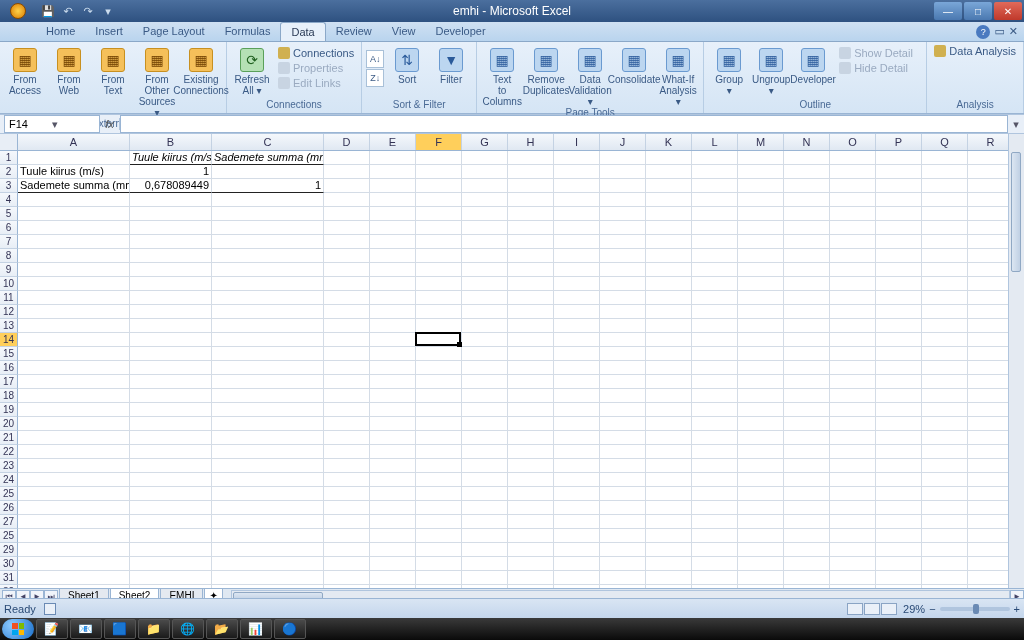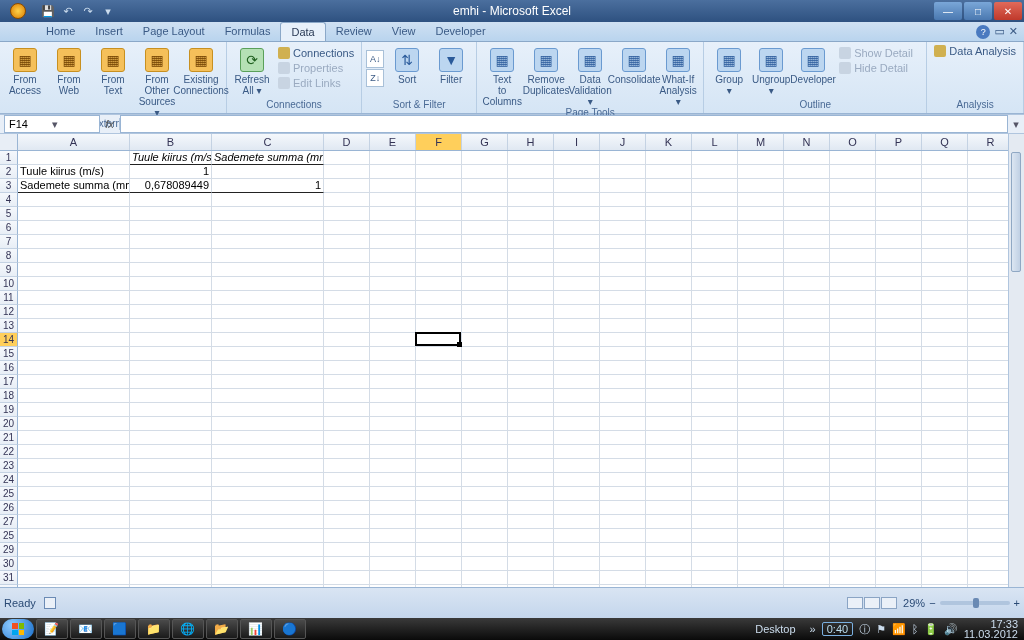--- a/index.html
+++ b/index.html
@@ -79,21 +79,21 @@
 .sheet-tab.new { padding:0 4px;}
 .hscroll { flex:1; margin-left:8px; height:13px; background:#e4eaf2; border:1px solid #b0c5de; position:relative;}
 .hscroll .thumb{position:absolute; left:1px; top:1px; width:90px; height:9px; background:linear-gradient(#dce6f2,#c0d0e4); border:1px solid #90a8c4; border-radius:2px;}
 .sb-btn{width:14px;height:13px;border:1px solid #9ab5d4;background:#f0f4fa;text-align:center;font-size:8px;line-height:11px;color:#446;}
 
 
 .vscroll{position:absolute;right:0;top:134px;bottom:52px;width:16px;background:#e4eaf2;border-left:1px solid #b0c5de;}
 .vscroll .thumb{position:absolute;top:18px;left:2px;width:10px;height:120px;background:linear-gradient(90deg,#dce6f2,#c0d0e4);border:1px solid #90a8c4;border-radius:2px;}
 
 
-.statusbar { position:absolute; left:0; right:0; bottom:22px; height:31px; background:linear-gradient(#d9e5f3,#c4d6ec); display:flex; align-items:center; padding:0 4px; border-top:1px solid #9ab5d4; font-size:10px; color:#2a4a75;}
+.statusbar { position:absolute; left:0; right:0; bottom:22px; height:20px; background:linear-gradient(#d9e5f3,#c4d6ec); display:flex; align-items:center; padding:0 4px; border-top:1px solid #9ab5d4; font-size:10px; color:#2a4a75;}
 .statusbar .views{margin-left:auto;display:flex;gap:1px;}
 .statusbar .vbtn{width:16px;height:12px;border:1px solid #8aa4c4;background:#eaf0f8;}
 .zoom{margin-left:6px;display:flex;align-items:center;gap:4px;}
 .zoom .slider{width:70px;height:4px;background:#b0c5de;position:relative;border-radius:2px;}
 .zoom .slider .th{position:absolute;left:33px;top:-3px;width:6px;height:10px;background:#6a8ab4;border-radius:2px;}
 
 
 .taskbar { position:absolute; left:0; right:0; bottom:0; height:22px; background:linear-gradient(#3a3a3a,#0a0a0a); display:flex; align-items:center; padding:0 2px;}
 .start { width:32px; height:20px; background:radial-gradient(circle at 30% 30%,#8ecbff,#1a6fca); border-radius:10px; display:flex; align-items:center; justify-content:center;}
 .start-flag{width:12px;height:12px;display:grid;grid-template-columns:1fr 1fr;grid-template-rows:1fr 1fr;gap:1px;}
@@ -1036,28 +1036,13 @@
       </div>
     </div>
   <div class="tb-btn">📝</div>
   <div class="tb-btn">📧</div>
   <div class="tb-btn">🟦</div>
   <div class="tb-btn">📁</div>
   <div class="tb-btn">🌐</div>
   <div class="tb-btn">📂</div>
   <div class="tb-btn">📊</div>
   <div class="tb-btn">🔵</div>
-  <div class="tray">
-    <span class="desktop-lbl">Desktop</span>
-    <span>»</span>
-    <span class="rec-box">0:40</span>
-    <span>ⓘ</span>
-    <span>⚑</span>
-    <span>📶</span>
-    <span>ᛒ</span>
-    <span>🔋</span>
-    <span>🔊</span>
-    <div class="tray-time">
-      <div>17:33</div>
-        <div>11.03.2012</div>
-    </div>
-  </div>
 </div>
 
 </body></html>

